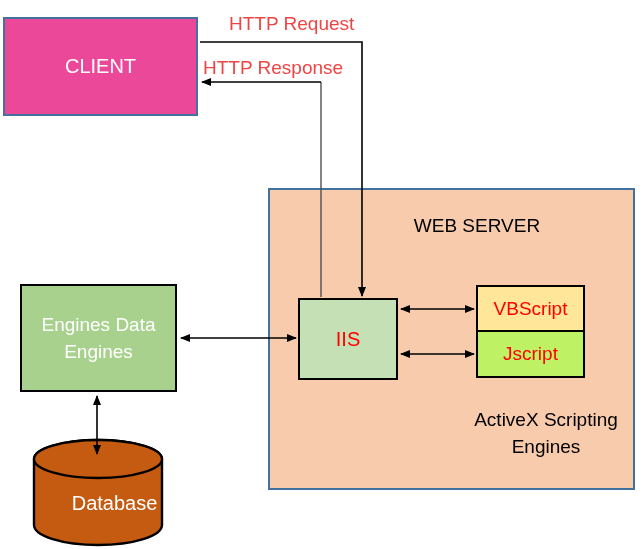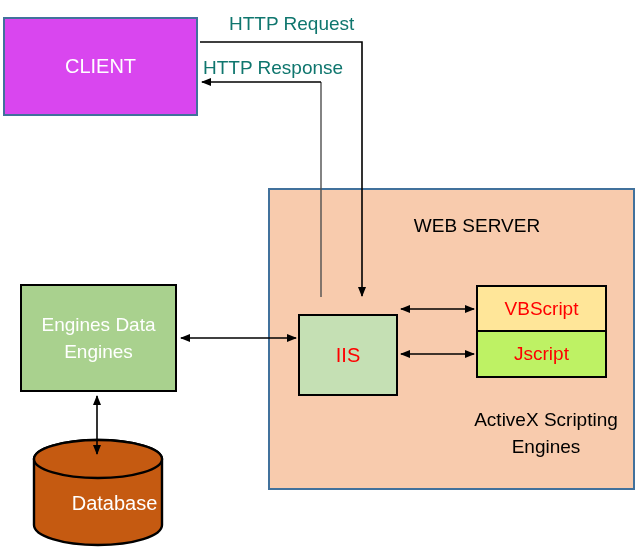--- a/index.html
+++ b/index.html
@@ -27,21 +27,21 @@
     left: 3px; top: 17px;
     width: 195px; height: 99px;
     border: 2px solid #41719C;
     color: #ffffff;
     font-size: 20px;
   }
 
   
   .conn-label {
     position: absolute;
-    color: #0f766e;
+    color: #ef4444;
     font-size: 19px;
     white-space: nowrap;
   }
   .http-req { left: 229px; top: 13px; }
   .http-res { left: 203px; top: 57px; text-align: right; }
 
   
   .server {
     position: absolute;
     left: 268px; top: 188px;
@@ -73,21 +73,21 @@
     left: 28px; top: 108px;
     width: 100px; height: 82px;
     border: 2px solid #000000;
     color: #FF0000;
     font-size: 20px;
   }
 
   
   .script {
     left: 206px;
-    width: 131px;
+    width: 109px;
     border: 2px solid #000000;
     color: #FF0000;
     font-size: 19px;
   }
   .vb { top: 95px;  height: 47px; }
   .js { top: 140px; height: 48px; }
 
   
   .ado {
     left: 20px; top: 284px;
@@ -120,31 +120,31 @@
     left: 0; top: 0;
     width: 643px; height: 549px;
     pointer-events: none;
   }
 </style>
 </head>
 <body>
 
 <div class="canvas">
 
-  <div class="box client" style="background-color: #d946ef; text-align: right;">
+  <div class="box client" style="background-color: #ec4899; text-align: right;">
     <span>CLIENT</span>
   </div>
 
   <div class="conn-label http-req">HTTP Request</div>
   <div class="conn-label http-res">HTTP Response</div>
 
   <div class="server" style="background-color: rgb(248, 203, 173);">
     <div class="server-title">WEB SERVER</div>
 
-    <div class="box iis" style="background-color: rgb(197, 224, 180); margin-top: 16px;">
+    <div class="box iis" style="background-color: rgb(197, 224, 180);">
       <span>IIS</span>
     </div>
 
     <div class="box script vb" style="background-color: rgb(255, 230, 153);">
       <span>VBScript</span>
     </div>
 
     <div class="box script js" style="background-color: #bef264;">
       <span>Jscript</span>
     </div>

